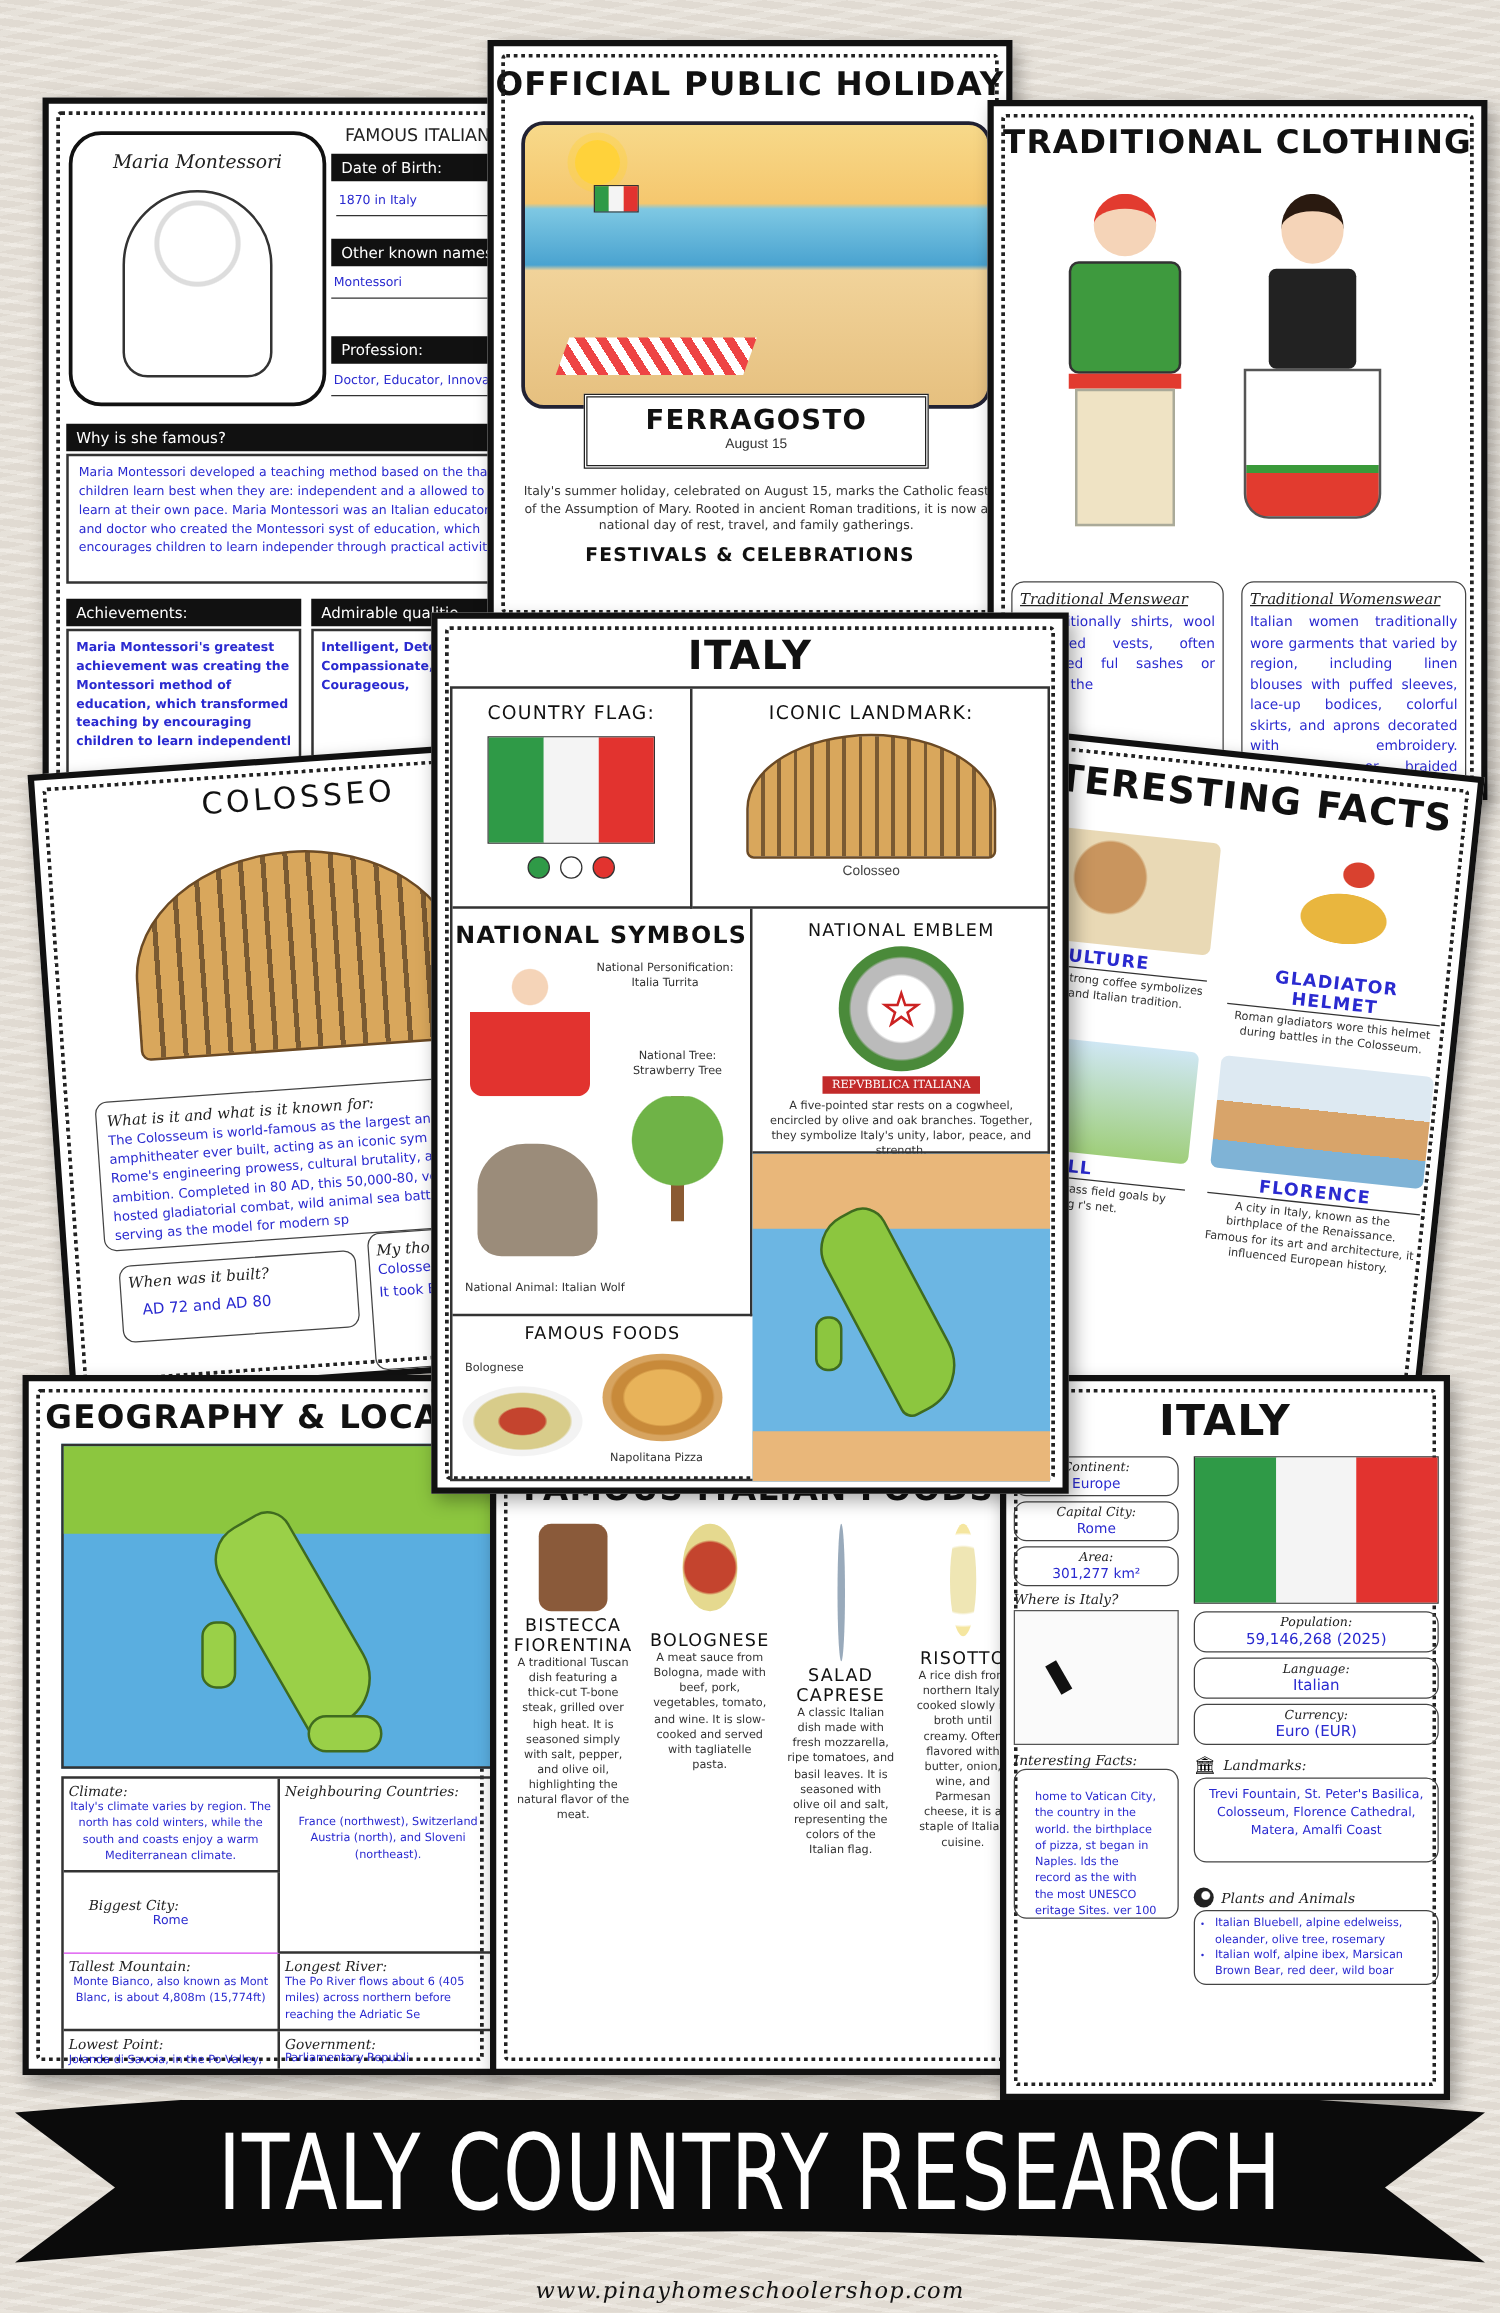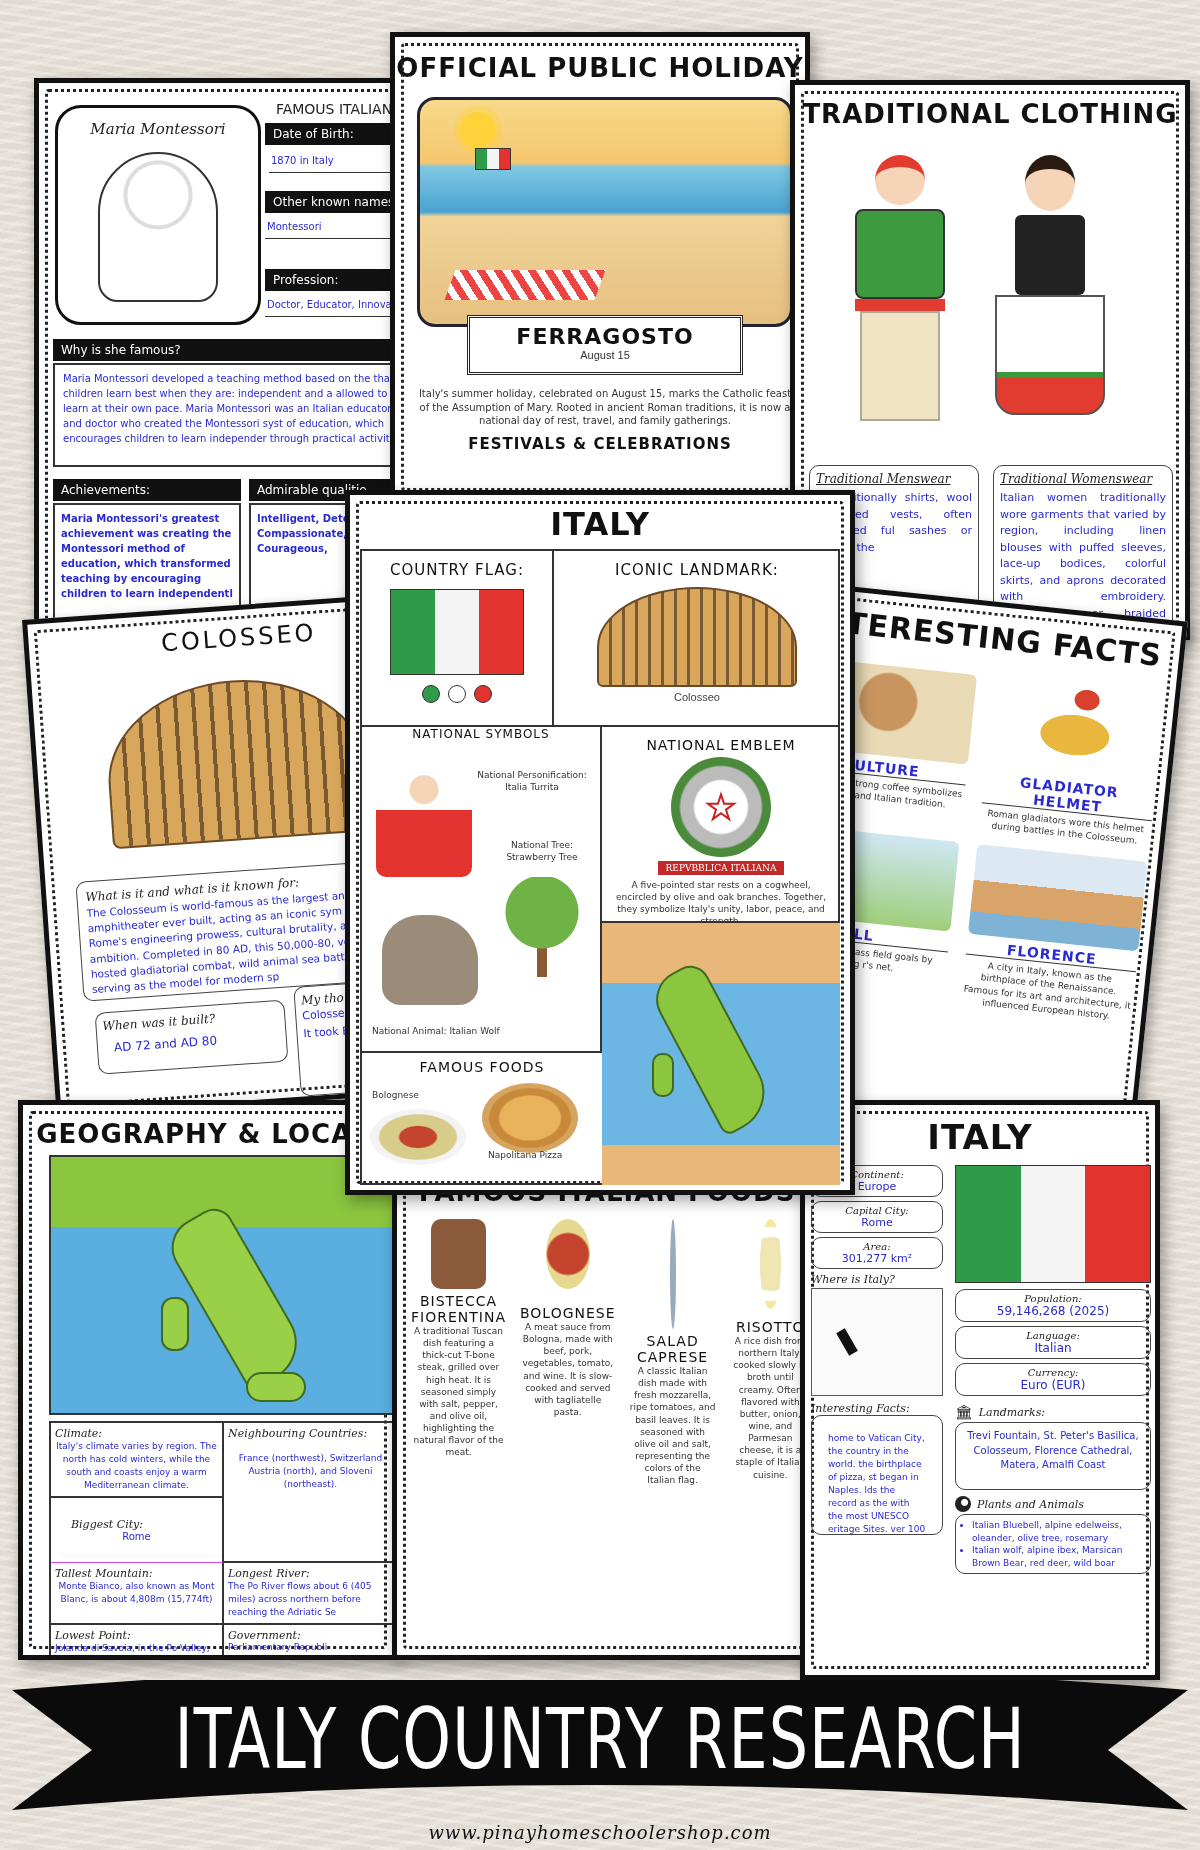--- a/index.html
+++ b/index.html
@@ -233,21 +233,21 @@
       </div>
     <div class="rbox" style="padding:3px;text-align:center;margin-bottom:8px">
         <div class="script" style="font-size:10px">Currency:</div>
         <div class="hand" style="font-size:12px">Euro (EUR)</div>
       </div>
     <div style="display:flex;align-items:center;gap:6px">
         <span style="font-size:14px">🏛</span>
         <span class="script" style="font-size:11px">Landmarks:</span>
       </div>
     <div class="rbox hand" style="font-size:10px;text-align:center;padding:6px;height:68px;line-height:1.45;margin-top:2px">Trevi Fountain, St. Peter's Basilica, Colosseum, Florence Cathedral, Matera, Amalfi Coast</div>
-    <div style="display:flex;align-items:center;gap:6px;margin-top:6px">
+    <div style="display:flex;align-items:center;gap:6px;margin-top:20px">
         <span style="display:inline-block;width:16px;height:16px;border-radius:50%;background:radial-gradient(circle at 60% 40%,#fff 0 3px,#222 4px)"></span>
         <span class="script" style="font-size:11px">Plants and Animals</span>
       </div>
     <div class="rbox" style="padding:4px 6px 4px 16px;margin-top:2px">
       <div class="hand" style="font-size:9px;line-height:1.4;display:list-item">Italian Bluebell, alpine edelweiss, oleander, olive tree, rosemary</div>
       <div class="hand" style="font-size:9px;line-height:1.4;display:list-item">Italian wolf, alpine ibex, Marsican Brown Bear, red deer, wild boar</div>
     </div>
   </div>
 </div>
 
@@ -266,21 +266,21 @@
         <span style="width:18px;height:18px;border-radius:50%;background:#fff;border:1.5px solid #333"></span>
         <span style="width:18px;height:18px;border-radius:50%;background:#e2332f;border:1.5px solid #333"></span>
       </div>
     </div>
     <div style="position:absolute;left:192px;top:0;width:286px;height:176px;border-bottom:2px solid #333;text-align:center">
       <div class="ttl" style="font-size:15px;font-weight:400;margin-top:10px">ICONIC LANDMARK:</div>
       <div style="width:200px;height:100px;margin:8px auto 0;border-radius:50% 50% 6px 6px/60% 60% 6px 6px;background:repeating-linear-gradient(90deg,#d9a75c 0 10px,#7a5a32 10px 13px);border:2px solid #6b4a25"></div>
       <div style="font-size:11px;color:#444;margin-top:4px">Colosseo</div>
     </div>
     <div style="position:absolute;left:0;top:176px;width:240px;height:326px;border-right:2px solid #333;border-bottom:2px solid #333">
-      <div class="ttl" style="font-size:12px;font-weight:400;">NATIONAL SYMBOLS</div>
+      <div class="ttl" style="font-size:19px;font-weight:700;margin-top:10px">NATIONAL SYMBOLS</div>
       <div style="position:absolute;left:14px;top:38px;width:96px;height:112px;background:radial-gradient(circle at 50% 22%,#f5d4b8 0 14px,transparent 15px),linear-gradient(#fff0 0 40%,#e2332f 40%);border-radius:10px"></div>
       <div class="small" style="position:absolute;left:110px;top:42px;width:120px;text-align:center">National Personification: Italia Turrita</div>
       <div class="small" style="position:absolute;left:130px;top:112px;width:100px;text-align:center">National Tree: Strawberry Tree</div>
       <div style="position:absolute;left:130px;top:150px;width:100px;height:100px;background:radial-gradient(circle at 50% 35%,#6fb347 0 36px,transparent 37px),linear-gradient(90deg,transparent 45%,#8a5a32 45% 55%,transparent 55%)"></div>
       <div style="position:absolute;left:20px;top:188px;width:96px;height:90px;background:#9b8c7a;border-radius:40% 50% 20% 20%"></div>
       <div class="small" style="position:absolute;left:10px;top:298px;width:200px">National Animal: Italian Wolf</div>
     </div>
     <div style="position:absolute;left:240px;top:176px;width:238px;height:196px;border-bottom:2px solid #333;text-align:center">
       <div class="ttl" style="font-size:14px;font-weight:400;margin-top:10px">NATIONAL EMBLEM</div>
       <div style="position:relative;width:100px;height:100px;margin:4px auto 0;border-radius:50%;background:radial-gradient(circle,#fff 0 26px,#bbb 28px 40px,#4a8a3a 42px)">
@@ -293,21 +293,21 @@
       <div style="position:absolute;left:0;top:0;width:100%;height:60px;background:#e9b77a"></div>
       <div style="position:absolute;left:80px;top:40px;width:60px;height:170px;background:#8cc63f;border:2px solid #3f6b1f;border-radius:30px 20px 40px 10px;transform:rotate(-28deg)"></div>
       <div style="position:absolute;left:50px;top:130px;width:22px;height:44px;background:#8cc63f;border:2px solid #3f6b1f;border-radius:10px"></div>
       <div style="position:absolute;left:0;bottom:0;width:100%;height:40px;background:#e9b77a"></div>
     </div>
     <div style="position:absolute;left:0;top:502px;width:240px;height:132px;text-align:center">
       <div class="ttl" style="font-size:14px;font-weight:400;margin-top:6px">FAMOUS FOODS</div>
       <div class="small" style="position:absolute;left:10px;top:36px">Bolognese</div>
       <div style="position:absolute;left:8px;top:56px;width:96px;height:56px;border-radius:50%;background:radial-gradient(ellipse,#c4442e 0 18px,#d8cc8a 20px 38px,#f3f3f3 40px)"></div>
       <div style="position:absolute;left:120px;top:30px;width:96px;height:70px;border-radius:50%;background:radial-gradient(ellipse,#e8b35a 0 30px,#c88a3a 32px 40px,#d7a460 42px)"></div>
-      <div class="small" style="position:absolute;left:126px;top:96px">Napolitana Pizza</div>
+      <div class="small" style="position:absolute;left:126px;top:108px">Napolitana Pizza</div>
     </div>
   </div>
 </div>
 
 <div style="position:absolute;left:8px;top:1680px;width:1184px;height:140px;">
   <svg width="1184" height="140" viewBox="0 0 1184 140" style="position:absolute;left:0;top:0">
     <path d="M4 10 Q592 -40 1180 10 L1100 70 L1180 130 Q592 80 4 130 L84 70 Z" fill="#0b0b0b"></path>
   </svg>
   <div style="position:absolute;left:0;right:0;top:22px;text-align:center;color:#fff;font-family:'DejaVu Sans',sans-serif;font-size:62px;letter-spacing:1px;font-weight:400;transform:scaleY(1.35)">ITALY COUNTRY RESEARCH</div>
 </div>

